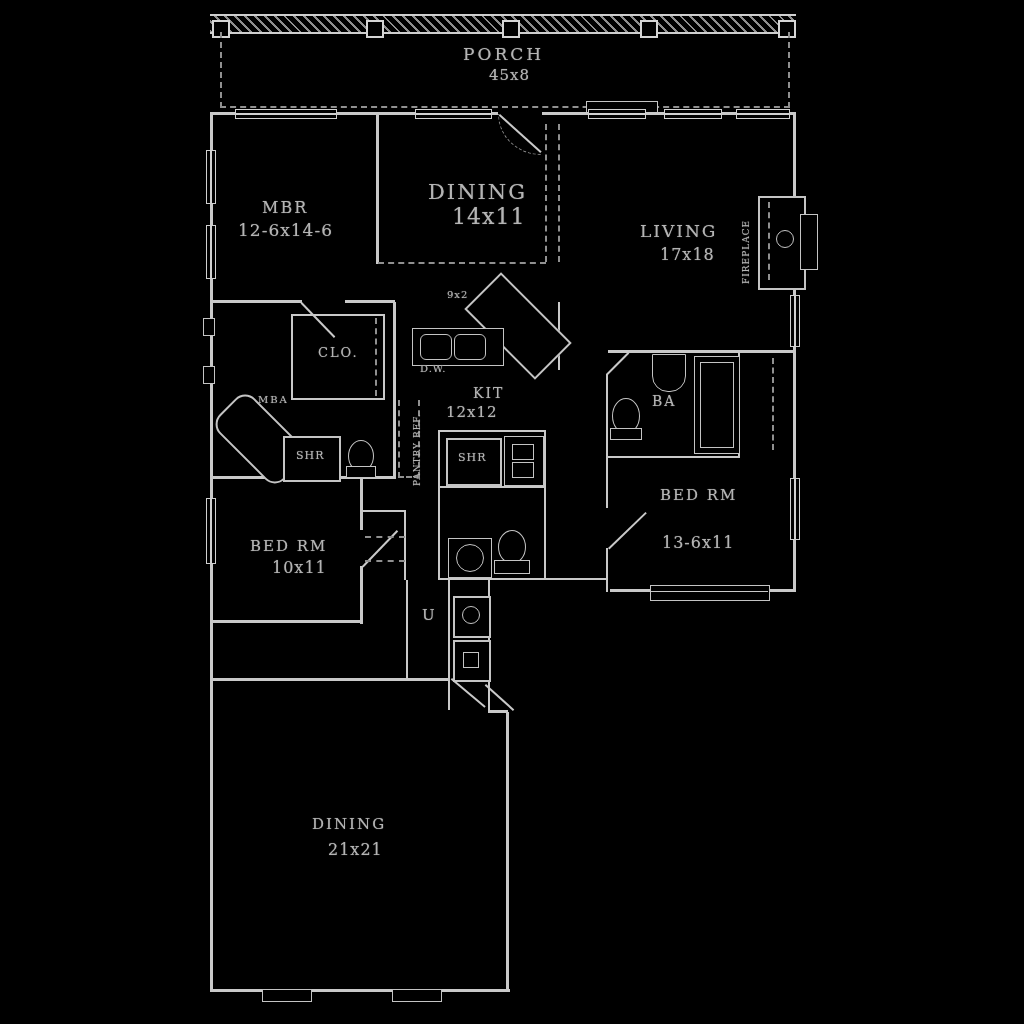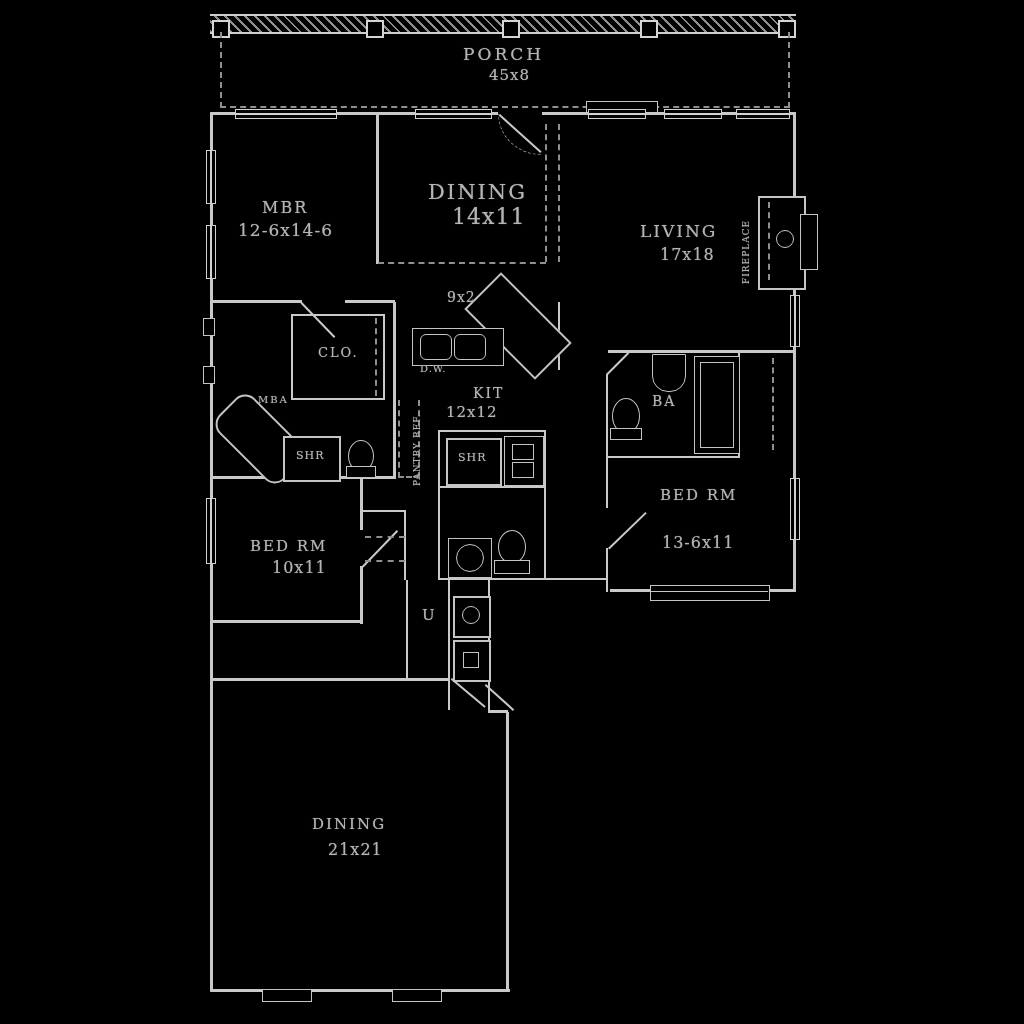--- a/index.html
+++ b/index.html
@@ -90,21 +90,21 @@
   <div class="dash-v" style="left:768px;top:202px;height:78px"></div>
   <div class="box thin round" style="left:776px;top:230px;width:16px;height:16px"></div>
   <div class="lbl vlbl" style="left:741px;top:284px">FIREPLACE</div>
 
   <div class="w" style="left:393px;top:302px;width:3px;height:176px"></div>
   <div class="w" style="left:558px;top:302px;width:2px;height:68px"></div>
   <div class="box" style="left:468px;top:300px;width:96px;height:48px;transform:rotate(45deg)"></div>
   <div class="box thin" style="left:412px;top:328px;width:90px;height:36px"></div>
   <div class="box thin" style="left:420px;top:334px;width:30px;height:24px;border-radius:6px"></div>
   <div class="box thin" style="left:454px;top:334px;width:30px;height:24px;border-radius:6px"></div>
-  <div class="lbl sm" style="left:447px;top:289px;font-size:14px">9x2</div>
+  <div class="lbl sm" style="left:447px;top:289px;font-size:10px">9x2</div>
   <div class="lbl sm" style="left:420px;top:363px;font-size:10px">D.W.</div>
   <div class="lbl" style="left:473px;top:385px;font-size:14px">KIT</div>
   <div class="lbl dims" style="left:446px;top:403px;font-size:15px">12x12</div>
   <div class="porch-dash" style="left:398px;top:400px;width:18px;height:76px"></div>
   <div class="lbl vlbl" style="left:412px;top:486px">PANTRY REF.</div>
 
   <div class="w" style="left:291px;top:314px;width:94px;height:2px"></div>
   <div class="w" style="left:291px;top:314px;width:2px;height:86px"></div>
   <div class="w" style="left:383px;top:314px;width:2px;height:86px"></div>
   <div class="dash-v" style="left:375px;top:318px;height:78px"></div>

